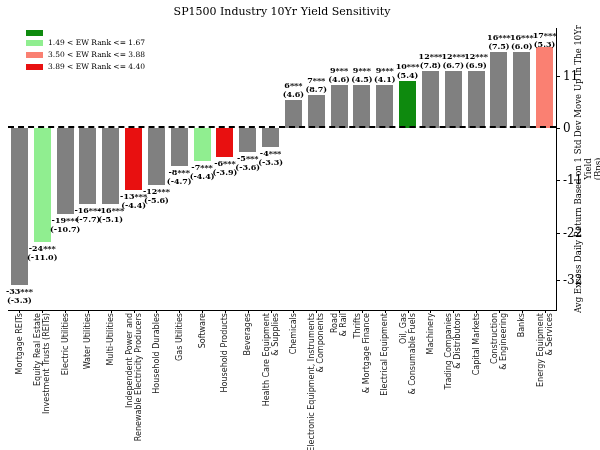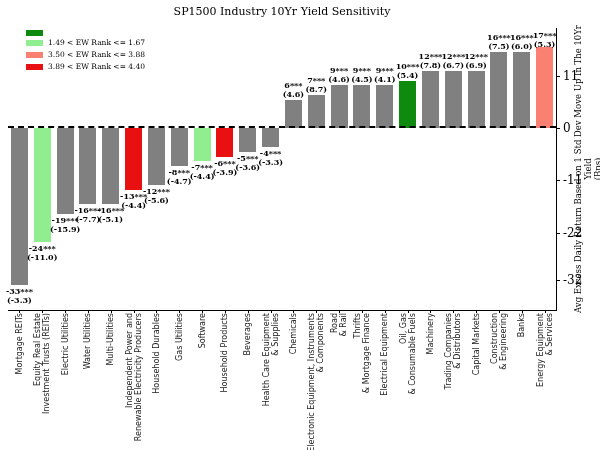--- a/index.html
+++ b/index.html
@@ -71,21 +71,21 @@
         <div>(-11.0)</div>
       </div>
       <div class="xtick" style="left: 42.25px; top: 310px;"></div>
       <div class="xlab" style="left: -106.75px; top: 313px;">
         <div>Equity Real Estate</div>
         <div>Investment Trusts (REITs)</div>
       </div>
       <div class="bar" style="left: 56.5833px; top: 128px; width: 17px; height: 85.5px; background: rgb(128, 128, 128);"></div>
       <div class="vlabel" style="left: 42.0833px; top: 215.5px;">
         <div>-19***</div>
-        <div>(-15.9)</div>
+        <div>(-10.7)</div>
       </div>
       <div class="xtick" style="left: 65.0833px; top: 310px;"></div>
       <div class="xlab" style="left: -79.4167px; top: 313px;">
         <div>Electric Utilities</div>
       </div>
       <div class="bar" style="left: 79.4167px; top: 128px; width: 17px; height: 76px; background: rgb(128, 128, 128);"></div>
       <div class="vlabel" style="left: 64.9167px; top: 206px;">
         <div>-16***</div>
         <div>(-7.7)</div>
       </div>

